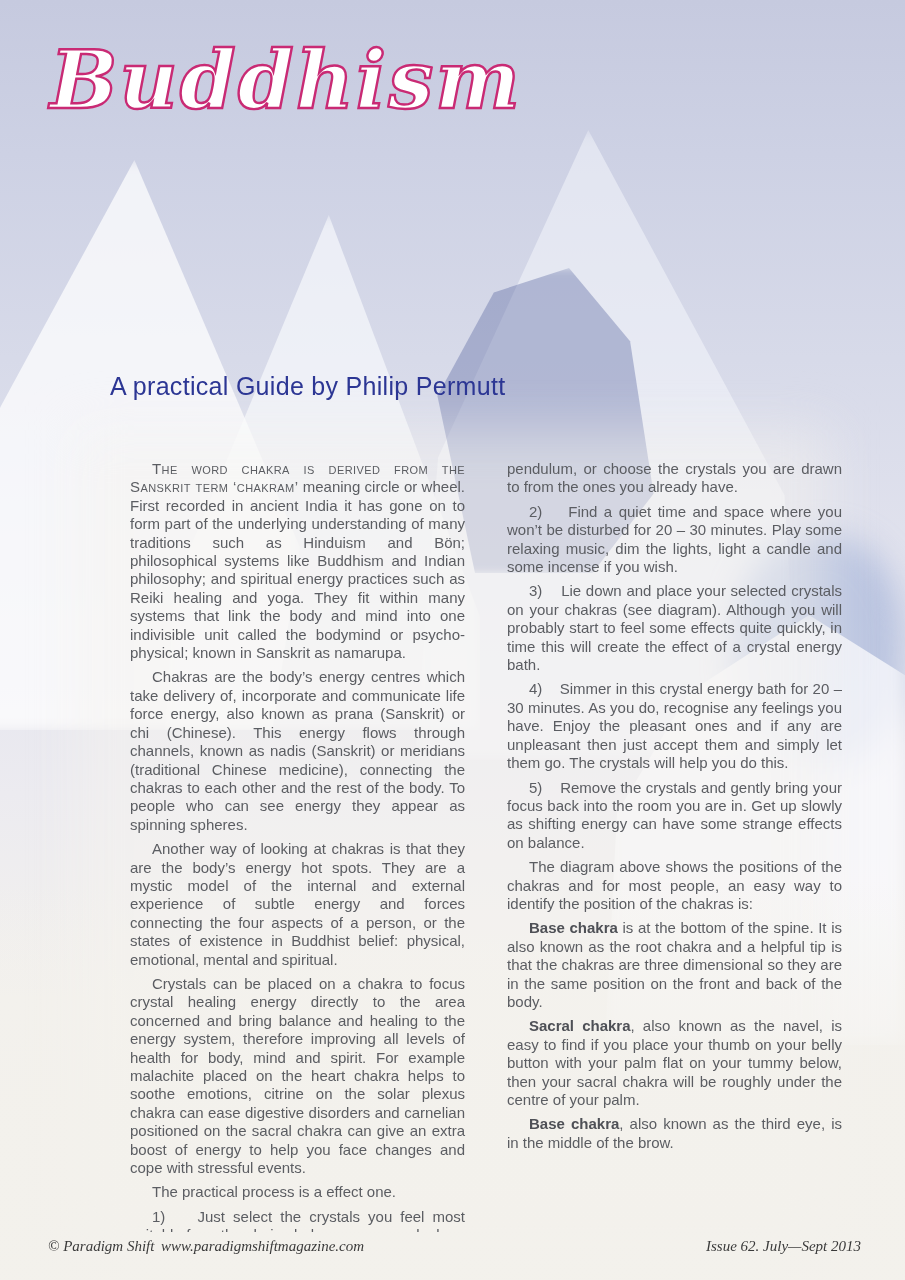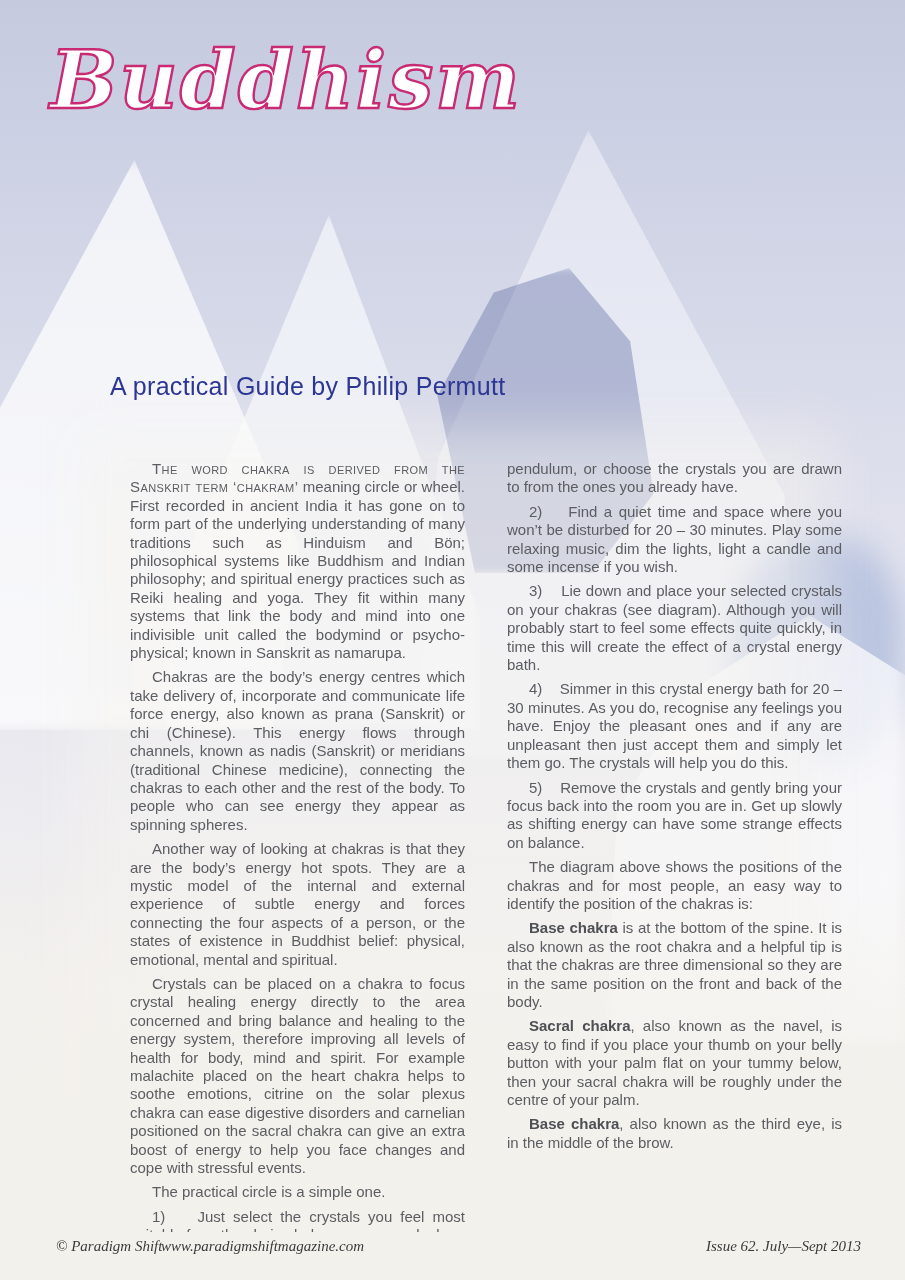--- a/index.html
+++ b/index.html
@@ -41,21 +41,21 @@
            display:flex;gap:42px;overflow:hidden;}
   .col{width:335px;}
   .col p{margin:4px 0 6px;font-size:15px;line-height:18.4px;text-align:justify;
          text-indent:22px;color:#5b5d62;}
   .col p.noindent{text-indent:0;}
   .sc{font-variant:small-caps;letter-spacing:.4px;}
   .lead{font-weight:bold;color:#4e5056;}
   
   .footer{position:absolute;left:44px;right:44px;top:1238px;height:22px;
           font-family:"Liberation Serif",serif;font-style:italic;font-size:15px;color:#3a3a3a;}
-  .footer .copyright{position:absolute;left:12px;}
+  .footer .copyright{position:absolute;left:4px;}
   .footer .website{position:absolute;left:117px;}
   .footer .pagenum{position:absolute;left:0;right:0;text-align:center;font-style:normal;color:#444;margin-top:39px;}
   .footer .issue{position:absolute;right:0;}
 </style>
 </head>
 <body>
 
 <div class="page">
 
   <div class="shape cr1"></div>
@@ -70,21 +70,21 @@
   <div class="mast mast1">Buddhism</div>
 
   <div class="subtitle">A practical Guide by Philip Permutt</div>
 
   <div class="columns">
     <div class="col">
       <p><span class="sc">The word chakra is derived from the Sanskrit term ‘chakram’</span><span> meaning circle or wheel.  First recorded in ancient India it has gone on to form part of the underlying understanding of many traditions such as Hinduism and Bön; philosophical systems like Buddhism and Indian philosophy; and spiritual energy practices such as Reiki healing and yoga.  They fit within many systems that link the body and mind into one indivisible unit called the bodymind or psycho-physical; known in Sanskrit as namarupa.</span></p>
       <p>Chakras are the body’s energy centres which take delivery of, incorporate and communicate life force energy, also known as prana (Sanskrit) or chi (Chinese). This energy flows through channels, known as nadis (Sanskrit) or meridians (traditional Chinese medicine), connecting the chakras to each other and the rest of the body. To people who can see energy they appear as spinning spheres.</p>
       <p>Another way of looking at chakras is that they are the body’s energy hot spots. They are a mystic model of the internal and external experience of subtle energy and forces connecting the four aspects of a person, or the states of existence in Buddhist belief: physical, emotional, mental and spiritual.</p>
       <p>Crystals can be placed on a chakra to focus crystal healing energy directly to the area concerned and bring balance and healing to the energy system, therefore improving all levels of health for body, mind and spirit. For example malachite placed on the heart chakra helps to soothe emotions, citrine on the solar plexus chakra can ease digestive disorders and carnelian positioned on the sacral chakra can give an extra boost of energy to help you face changes and cope with stressful events.</p>
-      <p>The practical circle is a simple one.</p>
+      <p>The practical process is a effect one.</p>
       <p>1)&nbsp;&nbsp;&nbsp;&nbsp;Just select the crystals you feel most suitable from the choice below, or you can look up their properties in a book, or you can dowse them with a</p>
     </div>
     <div class="col">
       <p class="noindent">pendulum, or choose the crystals you are drawn to from the ones you already have.</p>
       <p>2)&nbsp;&nbsp;&nbsp;&nbsp;Find a quiet time and space where you won’t be disturbed for 20 – 30 minutes.  Play some relaxing music, dim the lights, light a candle and some incense if you wish.</p>
       <p>3)&nbsp;&nbsp;&nbsp;&nbsp;Lie down and place your selected crystals on your chakras (see diagram).  Although you will probably start to feel some effects quite quickly, in time this will create the effect of a crystal energy bath.</p>
       <p>4)&nbsp;&nbsp;&nbsp;&nbsp;Simmer in this crystal energy bath for 20 – 30 minutes.  As you do, recognise any feelings you have. Enjoy the pleasant ones and if any are unpleasant then just accept them and simply let them go. The crystals will help you do this.</p>
       <p>5)&nbsp;&nbsp;&nbsp;&nbsp;Remove the crystals and gently bring your focus back into the room you are in.  Get up slowly as shifting energy can have some strange effects on balance.</p>
       <p>The diagram above shows the positions of the chakras and for most people, an easy way to identify the position of the chakras is:</p>
       <p><b class="lead">Base chakra</b><span> is at the bottom of the spine.  It is also known as the root chakra and a helpful tip is that the chakras are three dimensional so they are in the same position on the front and back of the body.</span></p>

